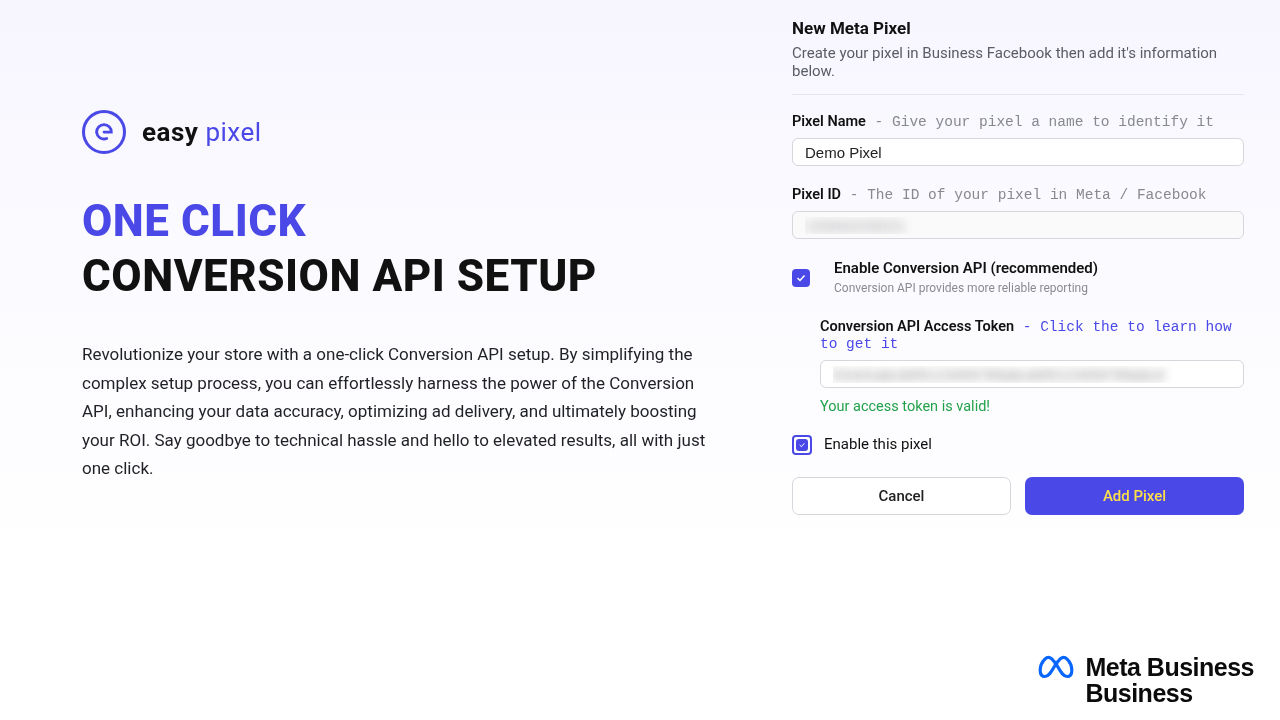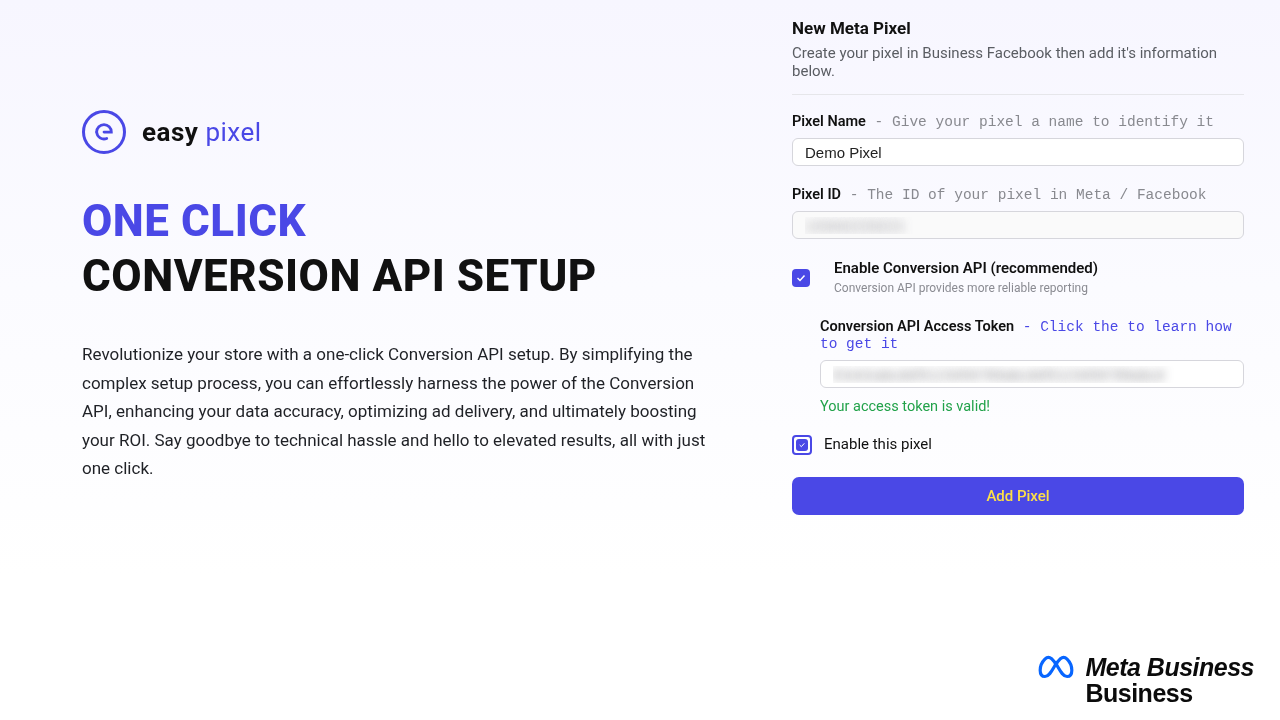--- a/index.html
+++ b/index.html
@@ -203,21 +203,21 @@
     display: flex;
     align-items: flex-start;
     gap: 10px;
   }
   .meta-badge svg { flex-shrink: 0; }
   .meta-text {
     font-family: Helvetica, Arial, sans-serif;
     color: #0b0b0b;
     line-height: 1.05;
   }
-  .meta-line1 { font-size: 25px; font-weight: 700; letter-spacing: -0.5px; font-style: italic; }
+  .meta-line1 { font-size: 25px; font-weight: 700; letter-spacing: -0.5px; }
   .meta-line2 { font-size: 25px; font-weight: 700; letter-spacing: -0.5px; }
 </style>
 </head>
 <body>
 
 <div class="page">
   <div class="left">
     <div class="logo-row">
       <span class="logo-circle">
         <svg width="22" height="22" viewBox="0 0 24 24">
@@ -279,20 +279,21 @@
         <div class="inner">
             <svg width="8" height="8" viewBox="0 0 24 24">
               <polyline points="5 12 10 17 19 7"></polyline>
             </svg>
           </div>
       </div>
       <span class="enable-label">Enable this pixel</span>
     </div>
 
     <div class="btn-row">
+      <div class="btn btn-cancel">Cancel</div>
       <div class="btn btn-primary">Add Pixel</div>
     </div>
   </div>
 
   <div class="meta-badge">
     <svg width="38" height="26" viewBox="0 0 48 32">
       <path d="M10 28 C 2 28 2 14 10 6 C 16 0 22 8 24 14 C 26 8 32 0 38 6 C 46 14 46 28 38 28 C 32 28 28 18 24 12 C 20 18 16 28 10 28 Z" fill="none" stroke="#0866ff" stroke-width="4" stroke-linejoin="round"></path>
     </svg>
     <div class="meta-text">
       <div class="meta-line1">Meta Business</div>

